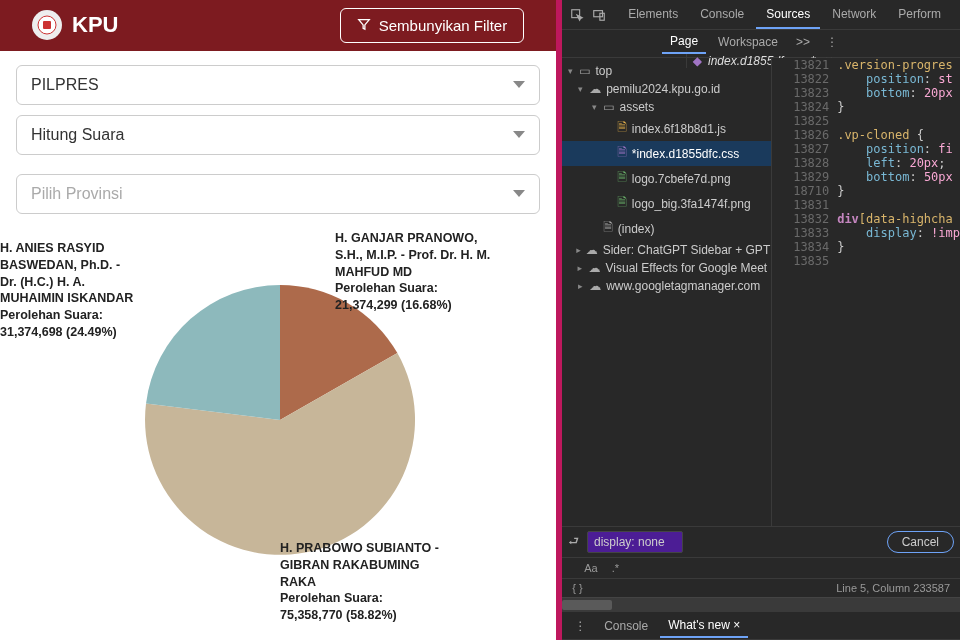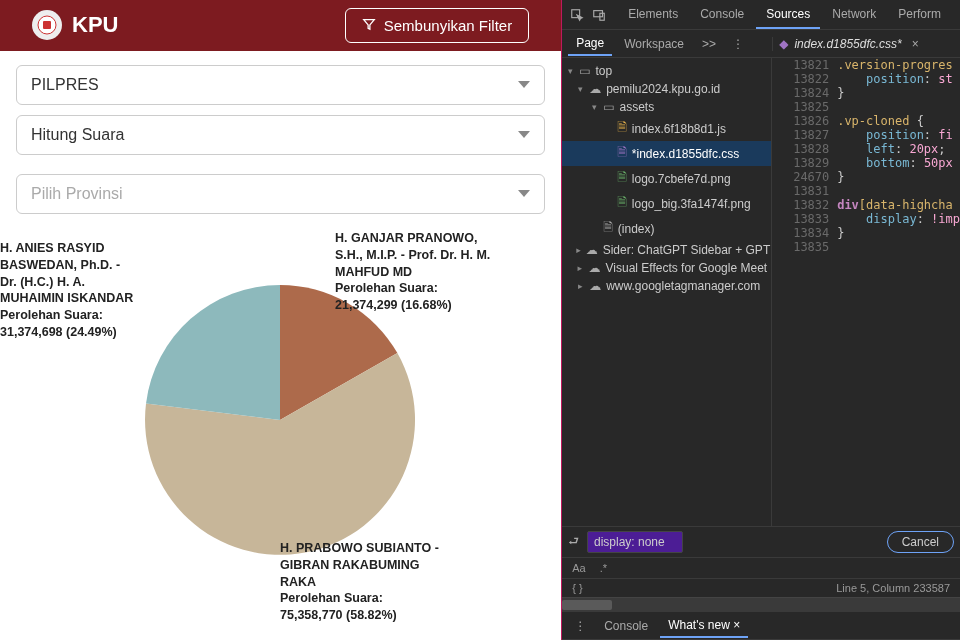--- a/index.html
+++ b/index.html
@@ -18,28 +18,28 @@
 .select.placeholder { color: #aaa; margin-top: 19px; }
 .chev { width: 0; height: 0; border-left: 6px solid transparent; border-right: 6px solid transparent; border-top: 7px solid #888; }
 
 .chart-wrap { padding: 10px 8px 0; position: relative; height: 420px; }
 .pie-svg { position: absolute; left: 140px; top: 50px; }
 .label { position: absolute; font-size: 12.5px; line-height: 1.35; color: #222; max-width: 170px; }
 .label b { font-weight: 700; display: block; }
 .label .sub { font-weight: 700; }
 
 
-.devtools { flex: 1; height: 640px; background: #282828; color: #ccc; display: flex; flex-direction: column; font-family: "Segoe UI", sans-serif; font-size: 12px; border-left: 1px solid #be185d; }
+.devtools { flex: 1; height: 640px; background: #282828; color: #ccc; display: flex; flex-direction: column; font-family: "Segoe UI", sans-serif; font-size: 12px; border-left: 6px solid #be185d; }
 .dt-top { height: 30px; display: flex; align-items: center; border-bottom: 1px solid #3a3a3a; padding: 0 4px; }
 .dt-icon { width: 22px; height: 22px; display: flex; align-items: center; justify-content: center; color: #aaa; cursor: pointer; }
 .dt-tabs { display: flex; margin-left: 8px; gap: 2px; }
 .dt-tab { padding: 6px 10px; color: #aaa; cursor: pointer; border-bottom: 2px solid transparent; }
 .dt-tab.active { color: #fff; border-bottom: 2px solid #6ea3f7; }
 
-.dt-sub { height: 28px; display: flex; align-items: center; border-bottom: 1px solid #3a3a3a; }
+.dt-sub { height: 28px; display: flex; align-items: center; border-bottom: 1px solid #3a3a3a; flex-direction: column; }
 .sub-left { display: flex; align-items: center; padding-left: 6px; gap: 4px; width: 210px; }
 .sub-tab { padding: 4px 8px; color: #aaa; cursor: pointer; }
 .sub-tab.active { color: #fff; border-bottom: 2px solid #6ea3f7; }
 .sub-more { color: #aaa; padding: 0 6px; }
 .sub-filetab { display: flex; align-items: center; border-left: 1px solid #3a3a3a; padding-left: 6px; gap: 6px; }
 .file-icon { color: #a074c4; }
 .file-name { color: #ddd; font-style: italic; }
 .file-close { color: #aaa; padding: 0 4px; cursor: pointer; }
 
 .dt-main { display: flex; flex: 1; min-height: 0; }
@@ -61,21 +61,21 @@
 .code { white-space: pre; }
 .tok-sel { color: #d9b56b; }
 .tok-prop { color: #79b8d4; }
 .tok-val { color: #f9a8d4; }
 .tok-punc { color: #ccc; }
 .tok-kw { color: #c586c0; font-weight: bold; }
 
 .search-bar { border-top: 1px solid #3a3a3a; padding: 4px 6px; display: flex; align-items: center; gap: 8px; font-size: 12px; }
 .search-input { background: #4c1d95; border: 1px solid #444; color: #ccc; padding: 3px 6px; border-radius: 2px; width: 96px; font-size: 12px; }
 .cancel-btn { border: 1px solid #6ea3f7; border-radius: 12px; padding: 3px 14px; background: transparent; color: #ccc; cursor: pointer; font-size: 12px; margin-left: auto; }
-.search-row2 { border-top: 1px solid #3a3a3a; padding: 4px 10px; display: flex; align-items: center; gap: 14px; font-size: 11px; color: #999; }
+.search-row2 { border-top: 1px solid #3a3a3a; padding: 4px 22px; display: flex; align-items: center; gap: 14px; font-size: 11px; color: #999; }
 .scroll-strip { height: 14px; background: #3a3a3a; border-top: 1px solid #444; position: relative; }
 .scroll-thumb { position: absolute; left: 0; top: 2px; height: 10px; width: 50px; background: #5a5a5a; border-radius: 2px; }
 
 .drawer { border-top: 1px solid #3a3a3a; }
 .drawer-tabs { display: flex; align-items: center; height: 28px; padding-left: 6px; gap: 4px; border-bottom: 1px solid #3a3a3a; }
 .drawer-body { padding: 10px 14px; font-size: 13px; color: #bbb; }
 .drawer-headline { color: #6ea3f7; font-size: 17px; font-weight: 600; margin: 16px 0 10px; }
 .kebab { color: #aaa; padding: 0 6px; }
 
 .status-line { padding: 3px 10px; color: #999; font-size: 11px; border-top: 1px solid #3a3a3a; text-align: right; }
@@ -242,20 +242,24 @@
     <div class="editor">
       <div class="code-line">
           <span class="gutter">13821</span>
           <span class="code"><span class="tok-sel">.version-progres</span></span>
         </div>
       <div class="code-line">
           <span class="gutter">13822</span>
           <span class="code">    <span class="tok-prop">position</span><span class="tok-punc">: </span><span class="tok-val">st</span></span>
         </div>
       <div class="code-line">
+          <span class="gutter">13823</span>
+          <span class="code">    <span class="tok-prop">bottom</span><span class="tok-punc">: </span><span class="tok-val">20px</span></span>
+        </div>
+      <div class="code-line">
           <span class="gutter">13824</span>
           <span class="code"><span class="tok-punc">}</span></span>
         </div>
       <div class="code-line">
           <span class="gutter">13825</span>
           <span class="code"></span>
         </div>
       <div class="code-line">
           <span class="gutter">13826</span>
           <span class="code"><span class="tok-sel">.vp-cloned</span><span class="tok-punc"> {</span></span>
@@ -266,21 +270,21 @@
         </div>
       <div class="code-line">
           <span class="gutter">13828</span>
           <span class="code">    <span class="tok-prop">left</span><span class="tok-punc">: </span><span class="tok-val">20px</span><span class="tok-punc">;</span></span>
         </div>
       <div class="code-line">
           <span class="gutter">13829</span>
           <span class="code">    <span class="tok-prop">bottom</span><span class="tok-punc">: </span><span class="tok-val">50px</span></span>
         </div>
       <div class="code-line">
-          <span class="gutter">24670</span>
+          <span class="gutter">18710</span>
           <span class="code"><span class="tok-punc">}</span></span>
         </div>
       <div class="code-line">
           <span class="gutter">13831</span>
           <span class="code"></span>
         </div>
       <div class="code-line">
           <span class="gutter">13832</span>
           <span class="code"><span class="tok-kw">div</span><span class="tok-sel">[data-highcha</span></span>
         </div>

